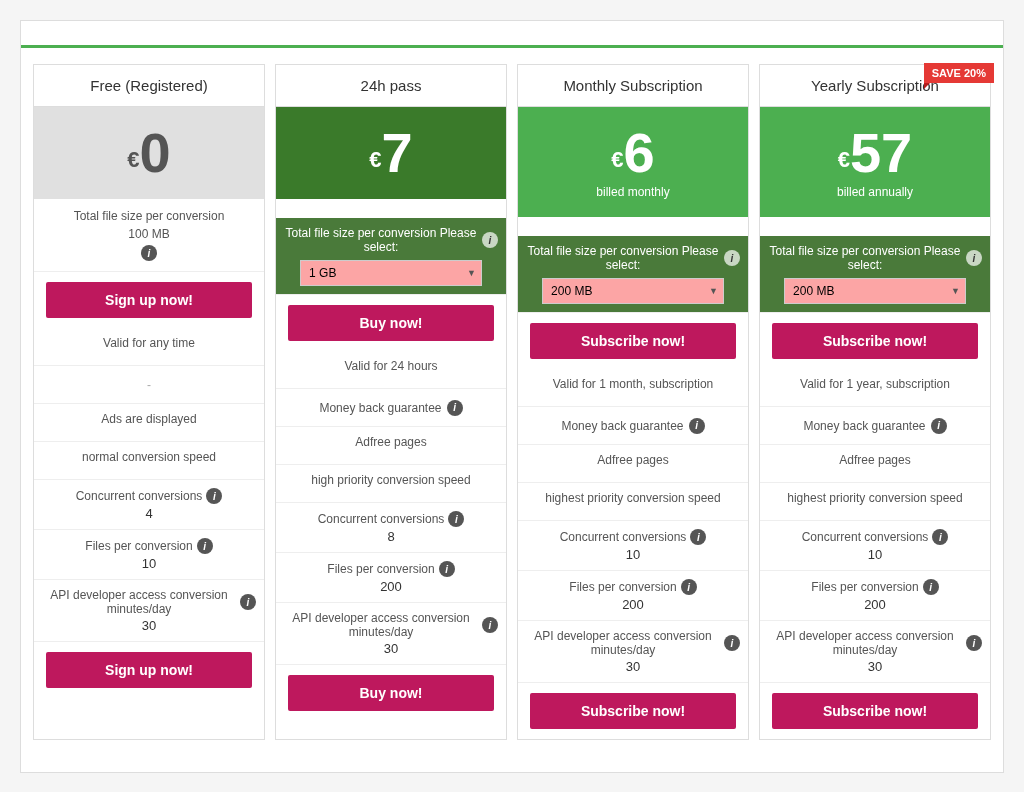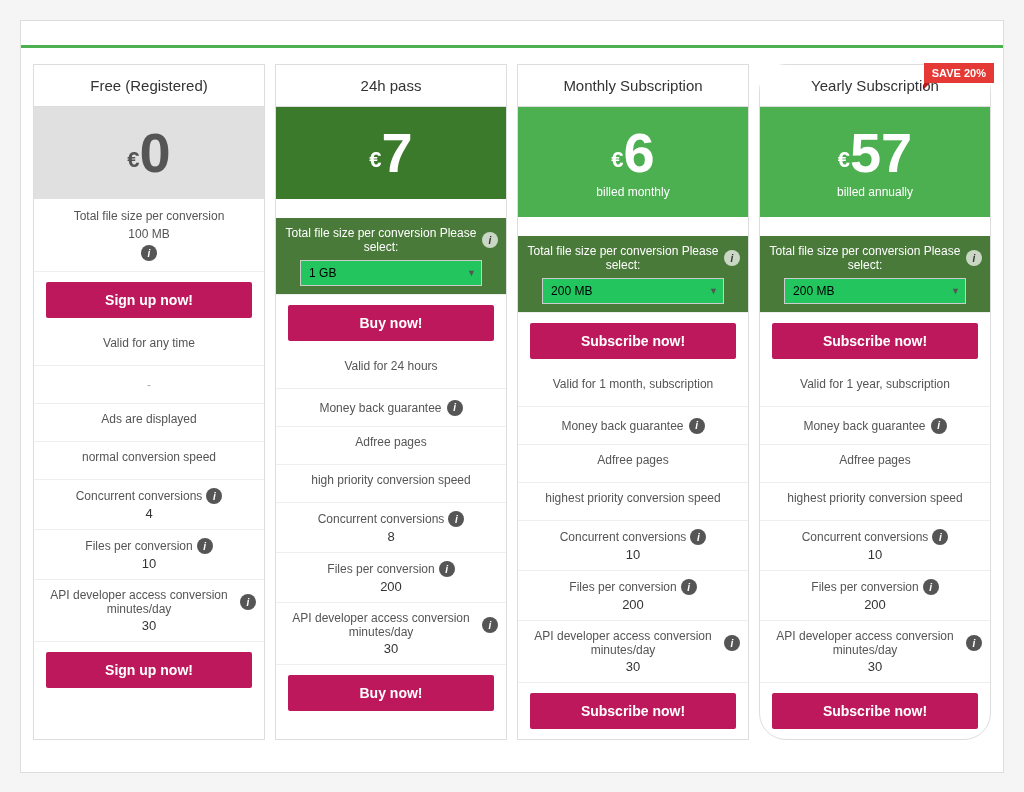--- a/index.html
+++ b/index.html
@@ -131,21 +131,21 @@
     }
     .select-wrapper {
       position: relative;
       display: inline-block;
       width: 85%;
     }
     .select-wrapper select {
       width: 100%;
       padding: 5px 24px 5px 8px;
       border: 1px solid #ccc;
-      background: #22c55e;
+      background: #fca5a5;
       font-size: 12px;
       appearance: none;
       cursor: pointer;
     }
     .select-wrapper::after {
       content: '▼';
       position: absolute;
       right: 6px;
       top: 50%;
       transform: translateY(-50%);
@@ -374,21 +374,21 @@
           <div style="display:flex;flex-direction:column;align-items:center;gap:2px">
             <div style="display:flex;align-items:center;gap:4px">
               <span>API developer access conversion minutes/day</span>
               <span class="info-icon">i</span>
             </div>
             <span class="feature-value">30</span>
           </div>
         </div>
         <button class="btn-action">Subscribe now!</button>
       </div>
-      <div class="plan-col" style="position: relative; border-radius: 27px;">
+      <div class="plan-col" style="position: relative;">
         <div class="save-badge">SAVE 20%</div>
         <div class="plan-title">Yearly Subscription</div>
         <div class="price-box bright-green"><span class="price-currency">€</span><span class="price-amount">57</span><div class="price-sub">billed annually</div></div>
         <div class="info-row dark-bg" style="flex-direction: column; gap: 6px; padding: 8px;">
           <div style="display: flex; align-items: center; gap: 4px; color: rgb(255, 255, 255); font-size: 12px; text-align: center;">
             <span>Total file size per conversion Please select:</span>
             <span class="info-icon white">i</span>
           </div>
           <div class="select-wrapper"><select><option value="100 MB">100 MB</option><option value="200 MB" selected="">200 MB</option><option value="500 MB">500 MB</option><option value="1 GB">1 GB</option><option value="2 GB">2 GB</option></select></div>
         </div>

